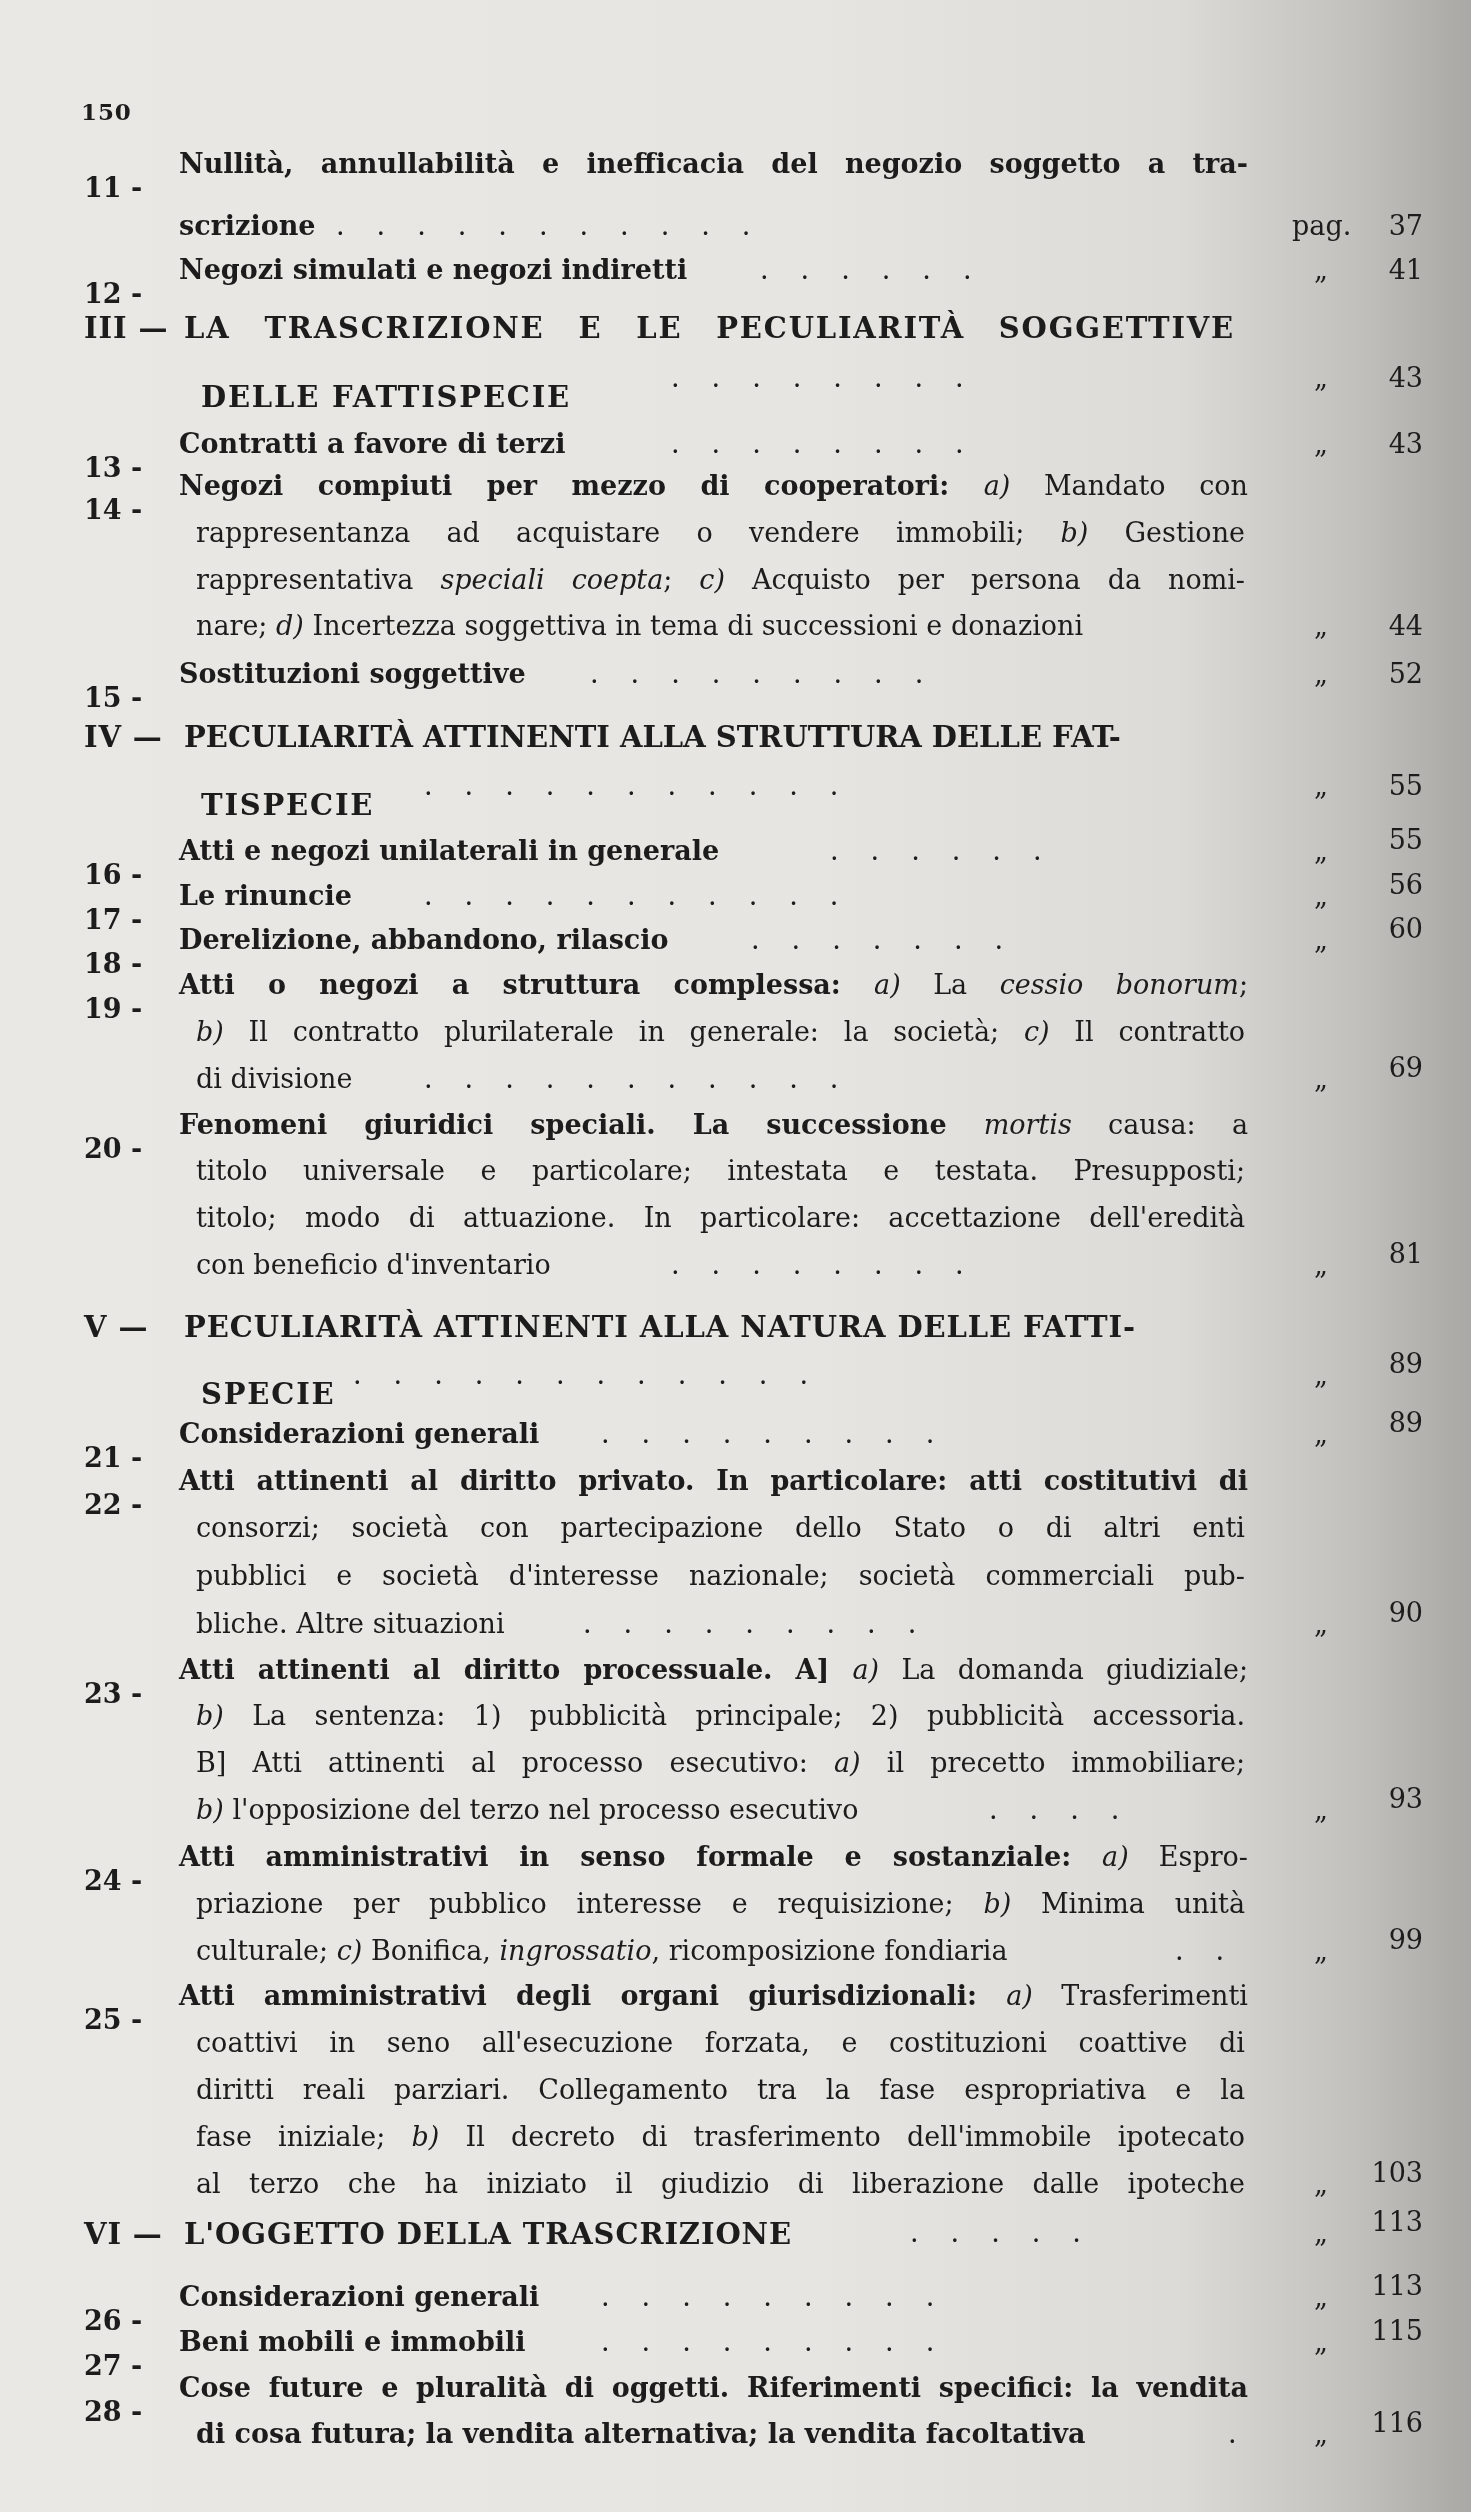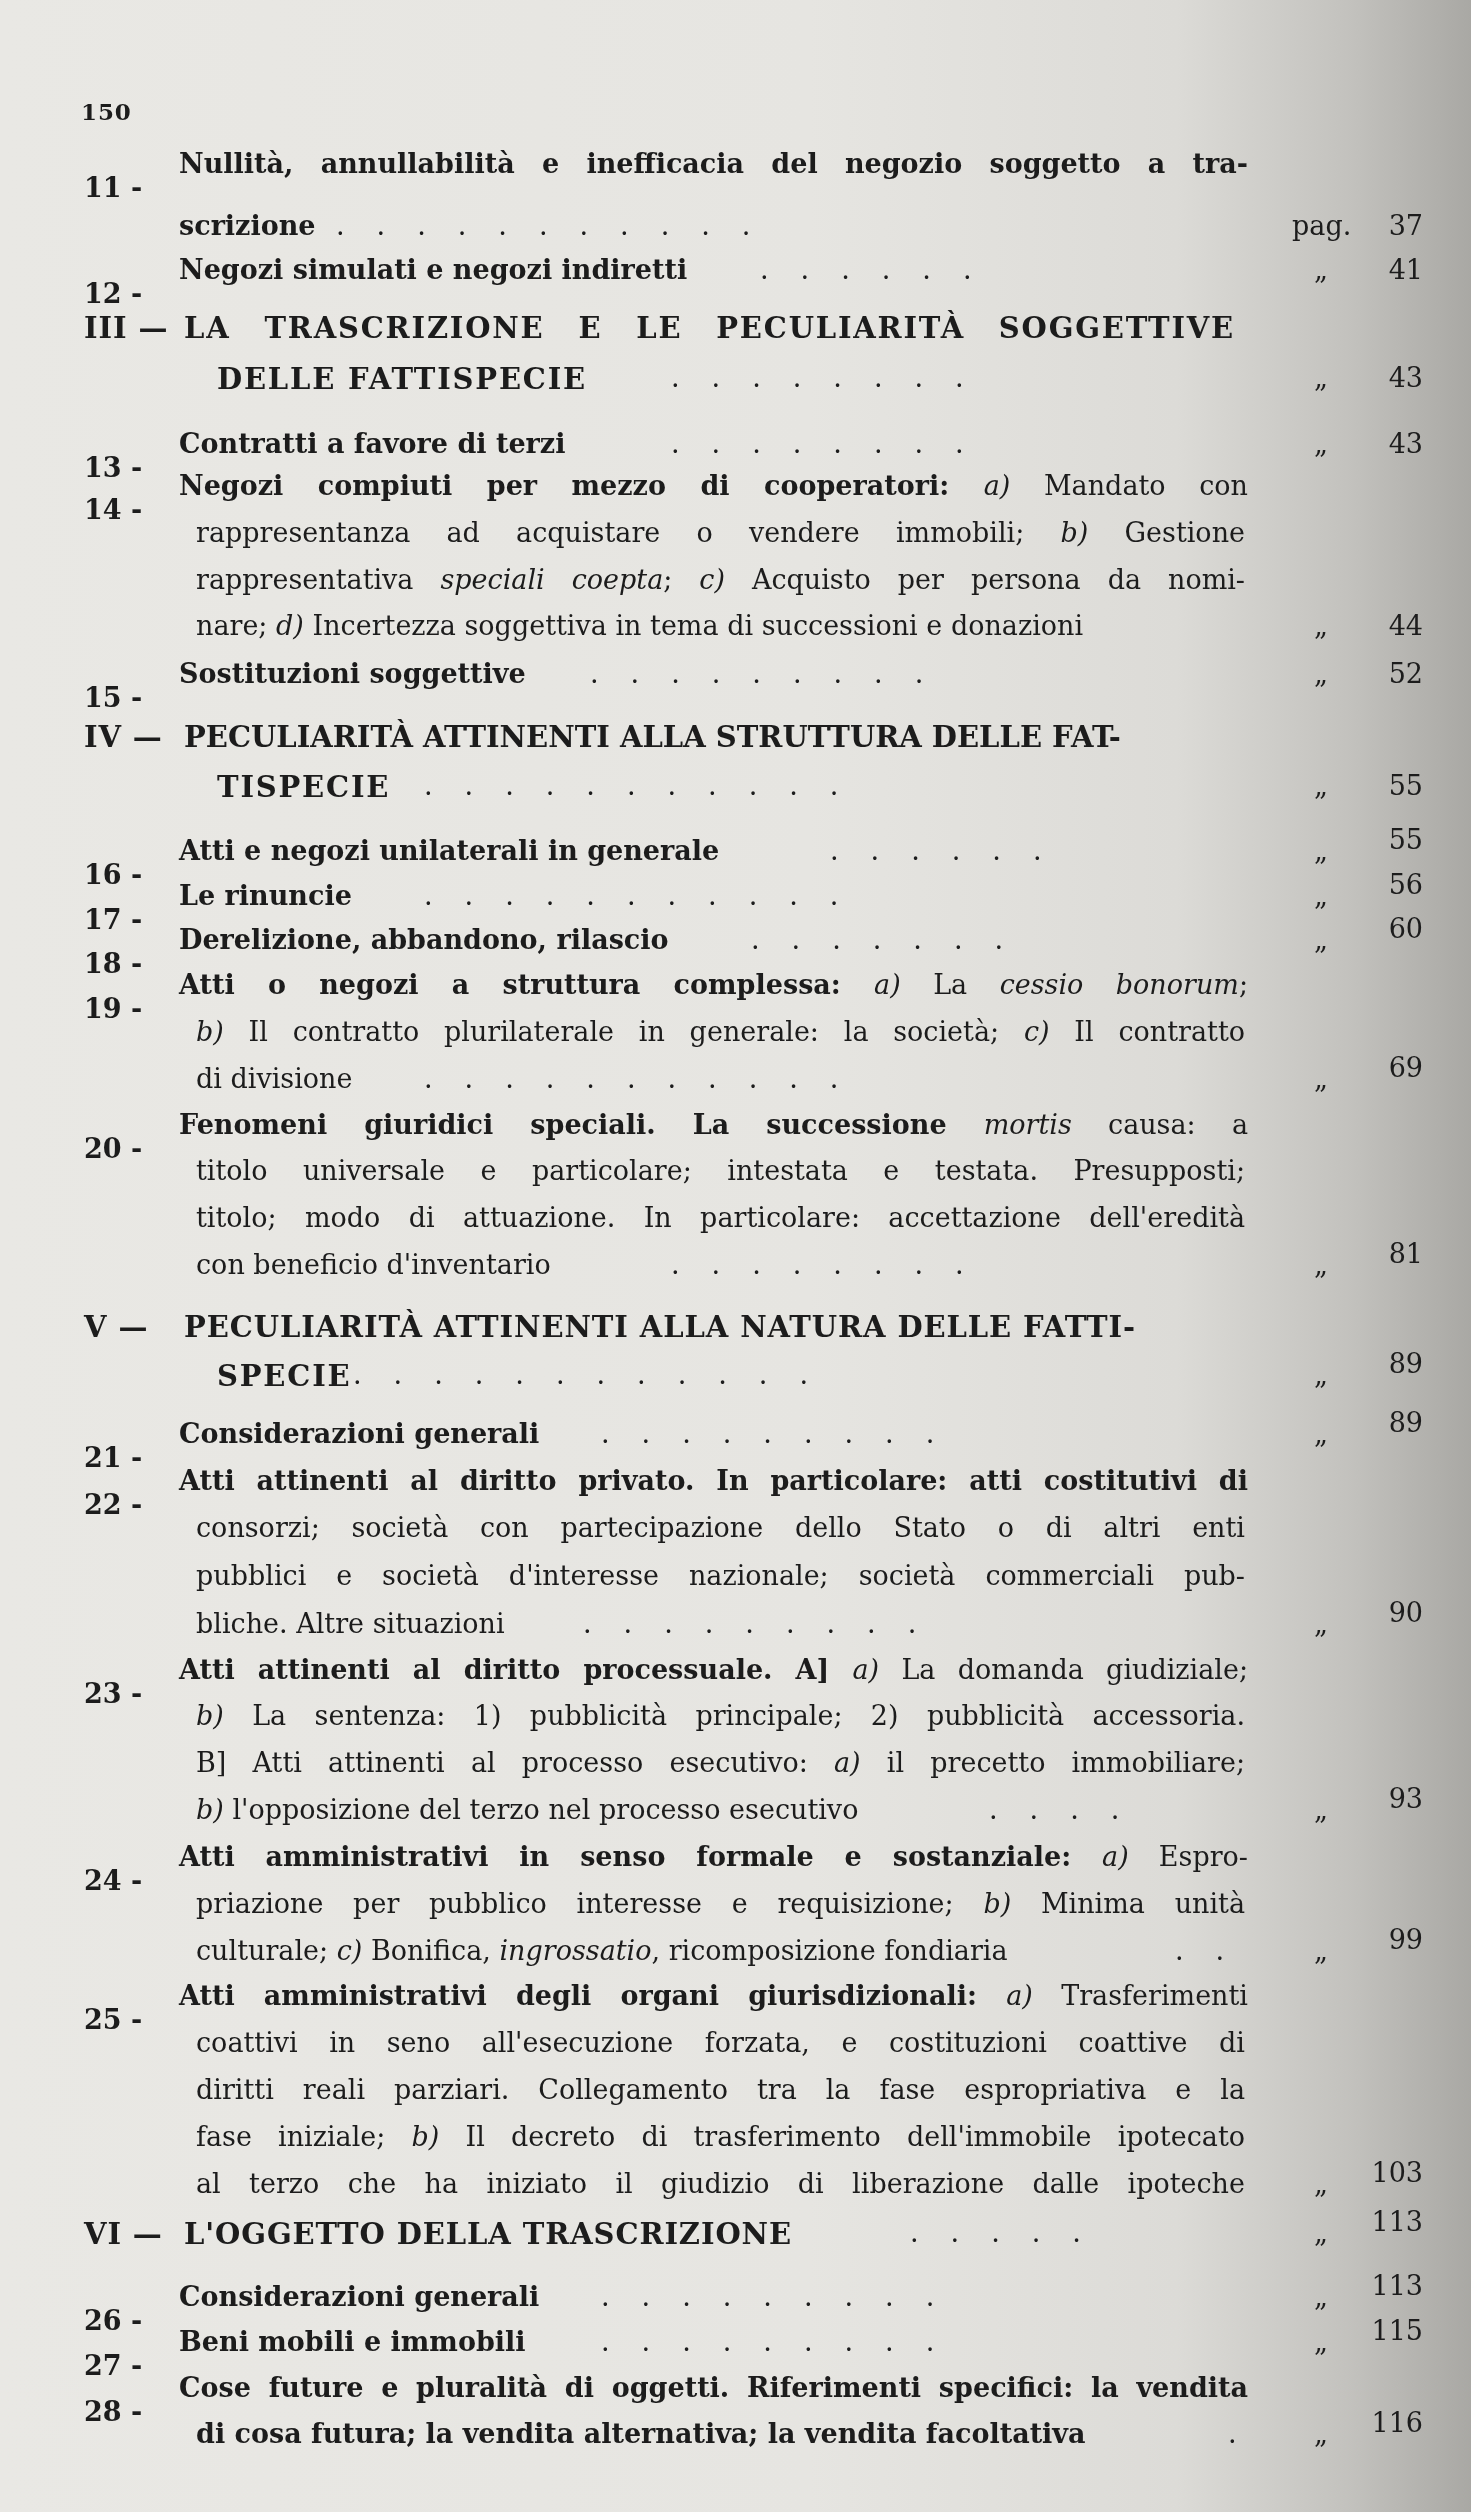--- a/index.html
+++ b/index.html
@@ -20,21 +20,21 @@
 <body>
 
 <style>
   .row { position: absolute; left: 0; width: 1472px; font-size: 27px; white-space: nowrap; }
   .row .n { position: absolute; left: 84px; font-weight: bold; margin-top: 24px; }
   .row .t { position: absolute; left: 179px; font-weight: bold; }
   .row .t2 { position: absolute; left: 196px; font-weight: bold; }
   .row .t.norm, .row .t2.norm, .norm { font-weight: normal; }
   .row .cn { position: absolute; left: 84px; font-weight: bold; font-size: 29px; letter-spacing: 0.9px; }
   .row .ct { position: absolute; left: 184px; font-weight: bold; font-size: 29px; letter-spacing: 1.8px; }
-  .row .ct2 { position: absolute; left: 217px; font-weight: bold; font-size: 29px; letter-spacing: 1.8px; }
+  .row .ct2 { position: absolute; left: 201px; font-weight: bold; font-size: 29px; letter-spacing: 1.8px; margin-top: 18px; }
   .row .d { position: absolute; font-weight: normal; letter-spacing: 32px; }
   .row .q { position: absolute; left: 1314px; font-weight: normal; }
   .row .pag { position: absolute; left: 1292px; font-weight: normal; }
   .row .p { position: absolute; right: 49px; font-weight: normal; }
   .row .p.up { top: -10.6px; }
   i { font-weight: normal; font-style: italic; }
   .just { display: inline-block; width: 1069px; text-align: justify; text-align-last: justify; }
 </style>
 
 <div class="page">

